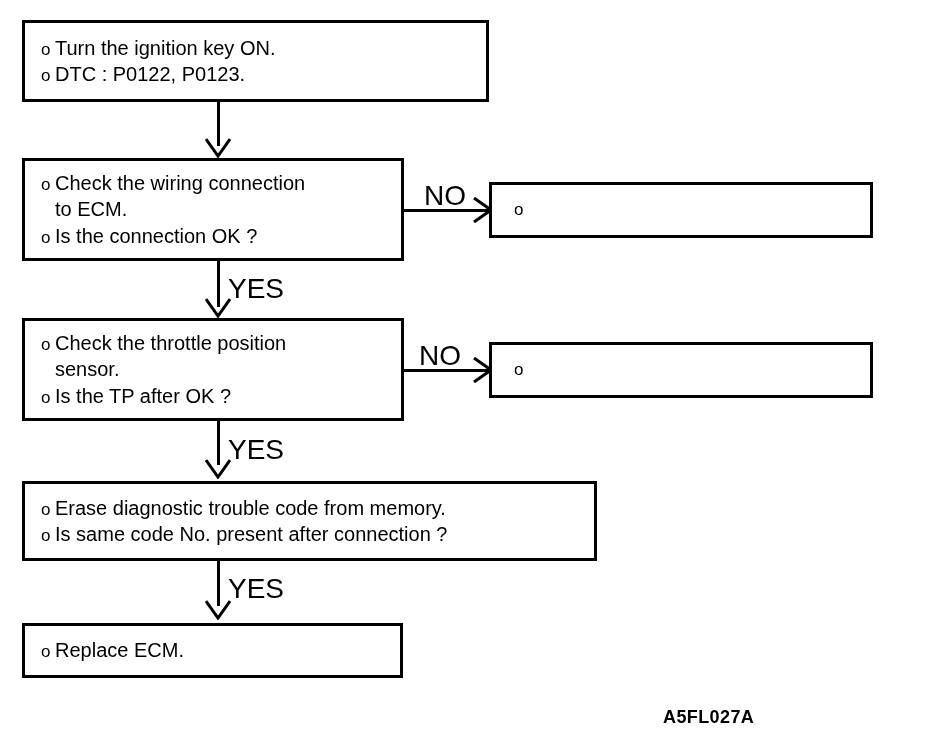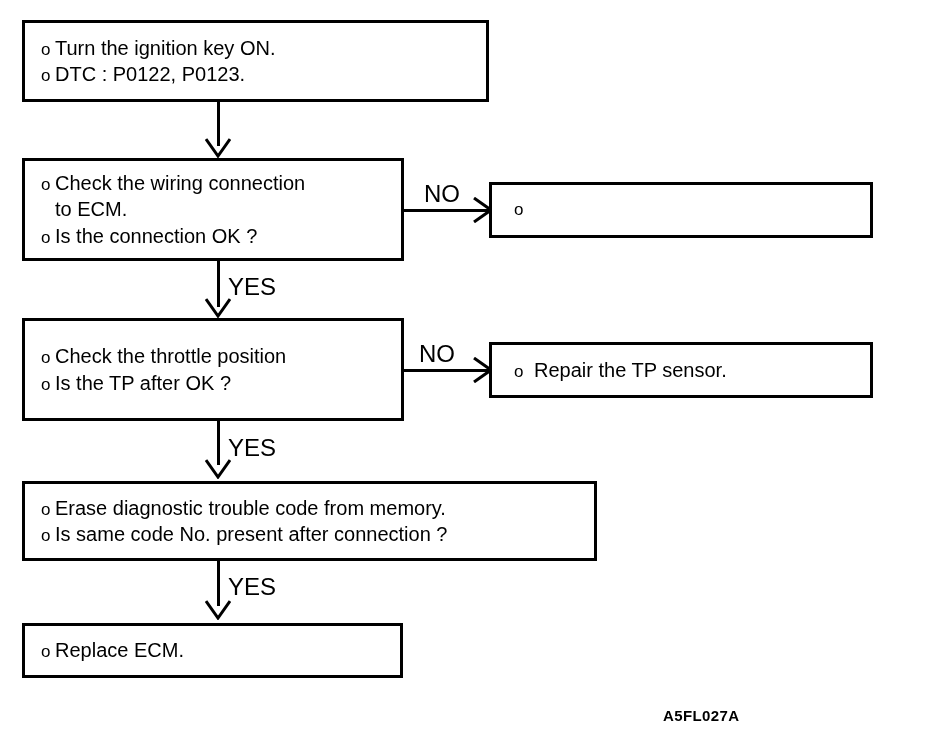--- a/index.html
+++ b/index.html
@@ -71,27 +71,27 @@
     width: 26px;
     height: 20px;
   }
   .arrow-right {
     position: absolute;
     width: 20px;
     height: 26px;
   }
   .edge-label {
     position: absolute;
-    font-size: 24px;
+    font-size: 28px;
     color: #000000;
     white-space: pre;
   }
   .figcode {
     position: absolute;
-    font-size: 15px;
+    font-size: 18px;
     font-weight: bold;
     letter-spacing: 0.4px;
     color: #000000;
     white-space: pre;
   }
 </style>
 </head>
 <body>
 
 <div id="canvas">
@@ -150,37 +150,40 @@
     </svg>
   </div>
   <div class="edge-label" style="left:228px; top:273px;">YES</div>
 
   <div class="node" style="left:22px; top:318px; width:382px; height:103px;">
     <div class="node-line">
       <span class="bullet">o</span>
       <span class="node-text">Check the throttle position</span>
     </div>
     <div class="node-line">
+      <span class="bullet-blank"></span>
+      <span class="node-text">sensor.</span>
+    </div>
+    <div class="node-line">
       <span class="bullet">o</span>
       <span class="node-text">Is the TP after OK ?</span>
     </div>
   </div>
 
   <div class="edge-h" style="left:404px; top:369px; width:88px;"></div>
   <div class="arrow-right" style="left:473px; top:357px;">
     <svg width="20" height="26" viewBox="0 0 20 26">
       <path d="M1 1 L18 13 L1 25" fill="none" stroke="#000000" stroke-width="3"></path>
     </svg>
   </div>
   <div class="edge-label" style="left:419px; top:340px;">NO</div>
 
   <div class="node pad-wide" style="left:489px; top:342px; width:384px; height:56px;">
     <div class="node-line">
       <span class="bullet">o</span>
-      <span class="node-text">Repair the TP sensor.</span>
     </div>
   </div>
 
   <div class="edge-v" style="left:217px; top:421px; height:44px;"></div>
   <div class="arrow-down" style="left:205px; top:459px;">
     <svg width="26" height="20" viewBox="0 0 26 20">
       <path d="M1 1 L13 18 L25 1" fill="none" stroke="#000000" stroke-width="3"></path>
     </svg>
   </div>
   <div class="edge-label" style="left:228px; top:434px;">YES</div>

